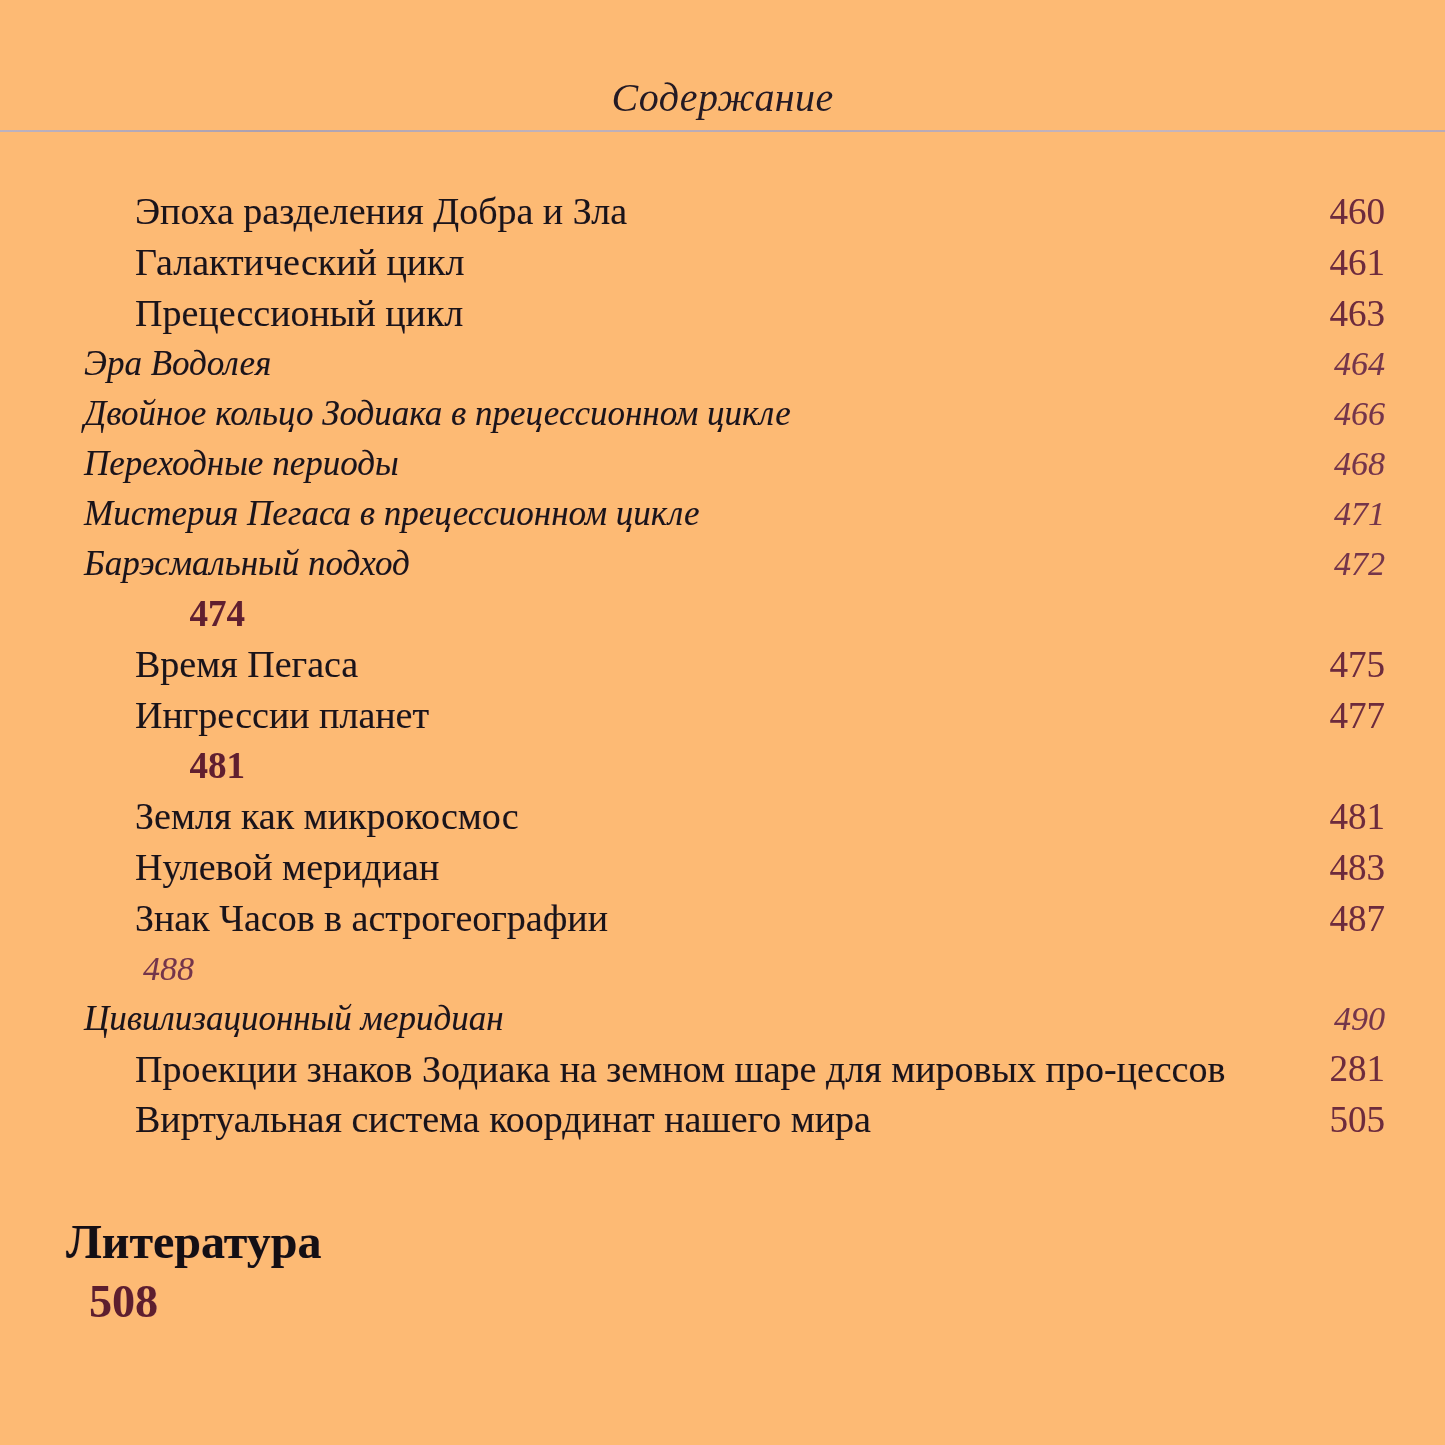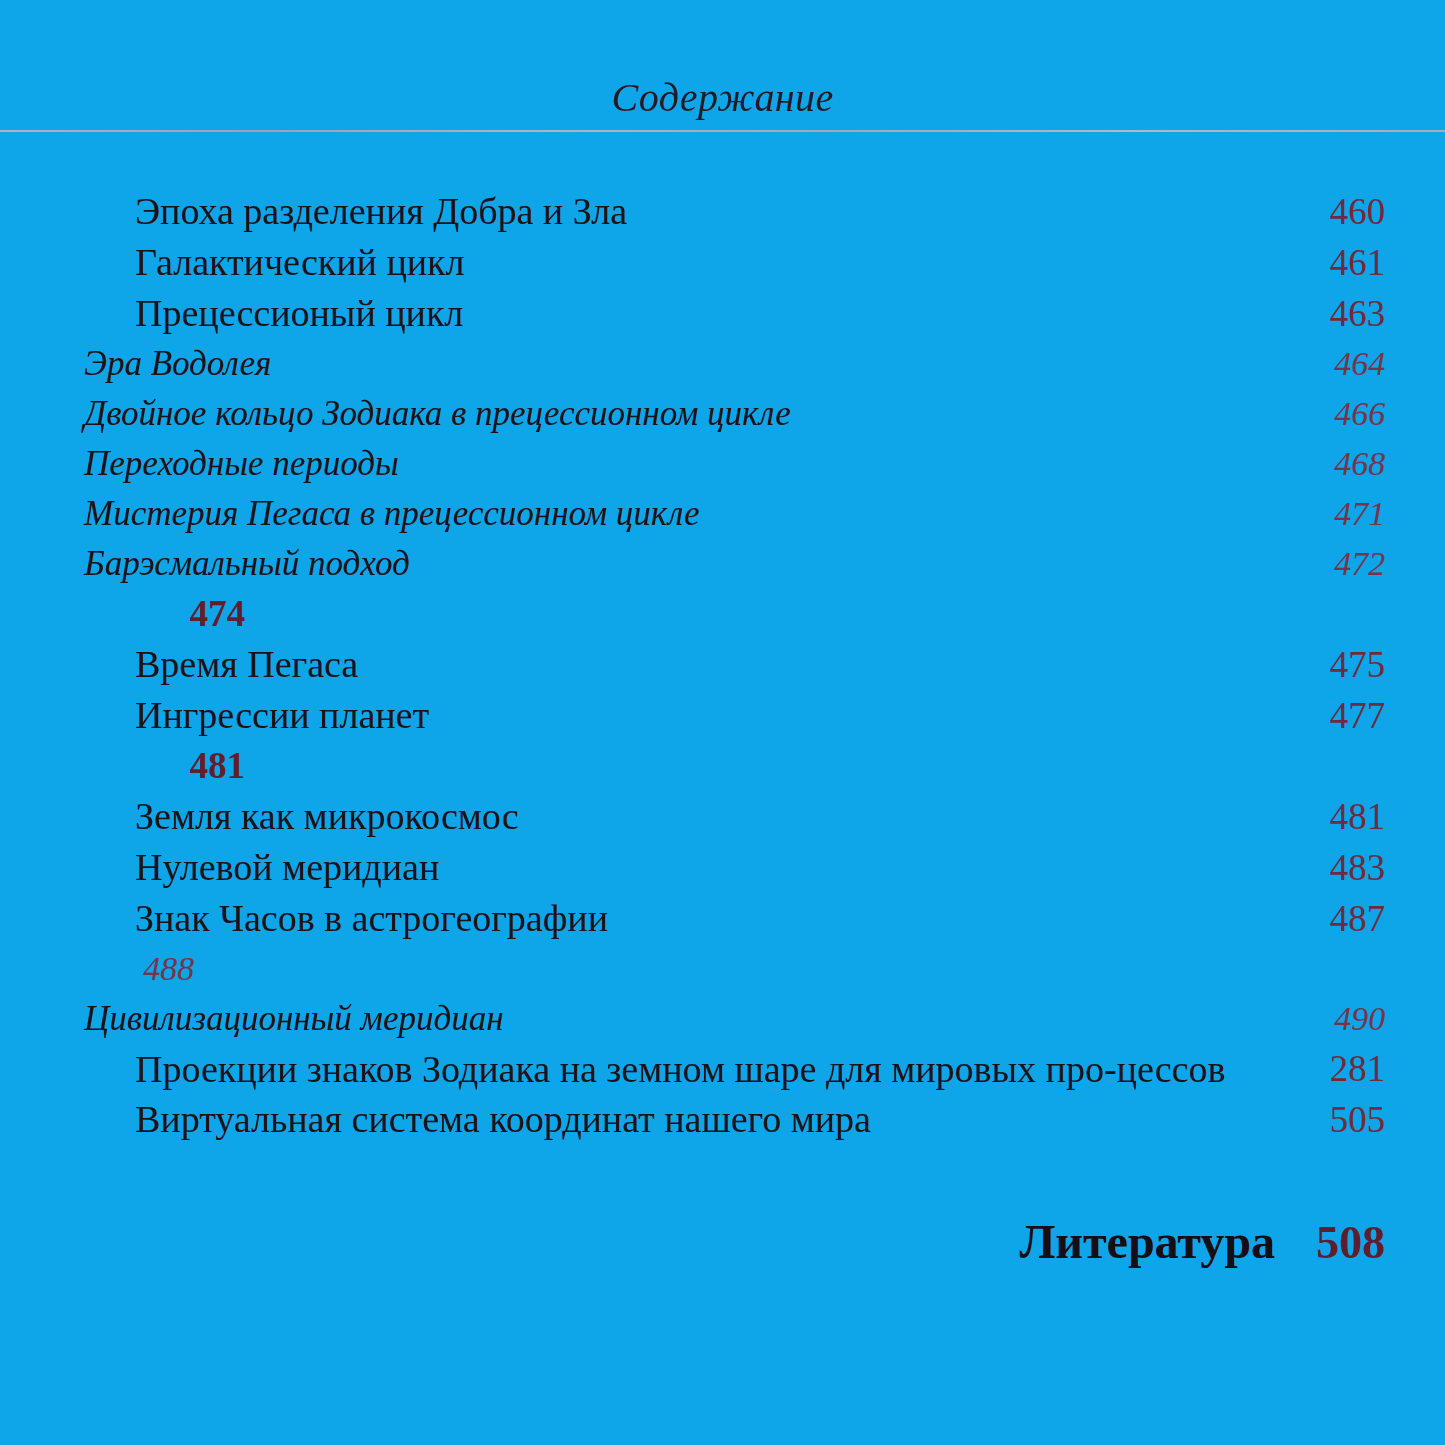--- a/index.html
+++ b/index.html
@@ -16,21 +16,21 @@
     font-family: "Liberation Serif", "DejaVu Serif", serif;
     color: #1a1418;
     -webkit-font-smoothing: antialiased;
   }
 
   .page {
     position: relative;
     width: 1445px;
     height: 1445px;
     box-sizing: border-box;
-    background: #0ea5e9;
+    background: #fdba74;
   }
 
   
   .page-header {
     position: absolute;
     top: 78px;
     left: 0;
     width: 1445px;
     text-align: center;
   }
@@ -154,21 +154,22 @@
     left: 0;
     top: 1212px;
     width: 1445px;
     box-sizing: border-box;
     padding-left: 48px;
     padding-right: 60px;
   }
   .toc-major .entry-row {
     display: flex;
     align-items: baseline;
-    justify-content: flex-end;
+    justify-content: space-between;
+    flex-direction: column;
   }
   .toc-major .entry-title {
     font-size: 48px;
     line-height: 60px;
     font-weight: 700;
     color: #140f14;
     text-shadow: 0.4px 0 rgba(120, 60, 110, 0.30), -0.4px 0 rgba(60, 80, 140, 0.18);
   }
   .toc-major .entry-page {
     font-size: 46px;

